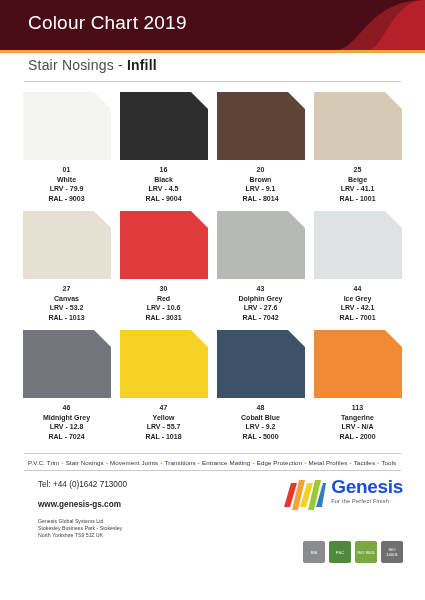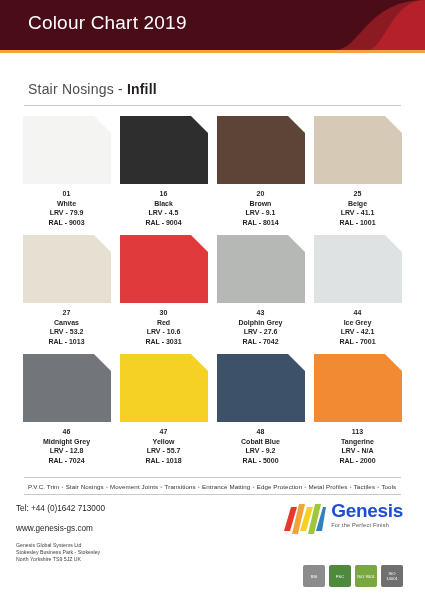--- a/index.html
+++ b/index.html
@@ -42,21 +42,21 @@
     width: 120px;
     height: 50px;
   }
   .accentbar {
     height: 3px;
     width: 100%;
     background: #f2a33c;
   }
   
   .subtitle {
-    padding: 28px 0 6px 28px;
+    padding: 4px 0 6px 28px;
     font-size: 14px;
     color: #4d4d4d;
     letter-spacing: 0.2px;
   }
   .subtitle b {
     color: #231f20;
     font-weight: bold;
   }
   .rule {
     margin: 2px 24px 0 24px;
@@ -114,30 +114,30 @@
     color: #333333;
     letter-spacing: 0.1px;
   }
   .prodline span.sep { color: #f2a33c; padding: 0 2px; }
   .footer-rule2 {
     margin: 0 24px 0 24px;
     border-top: 1px solid #c9c9c9;
   }
   .footer {
     position: relative;
-    padding: 8px 24px 0 16px;
+    padding: 8px 24px 0 38px;
     height: 90px;
   }
   .contact {
     font-size: 8.2px;
     line-height: 12px;
     color: #231f20;
   }
   .contact .web {
-    font-weight: normal;
+    font-weight: bold;
     margin-top: 8px;
     font-size: 8.2px;
   }
   .addr {
     margin-top: 7px;
     font-size: 5.2px;
     line-height: 7px;
     color: #444444;
   }
   

